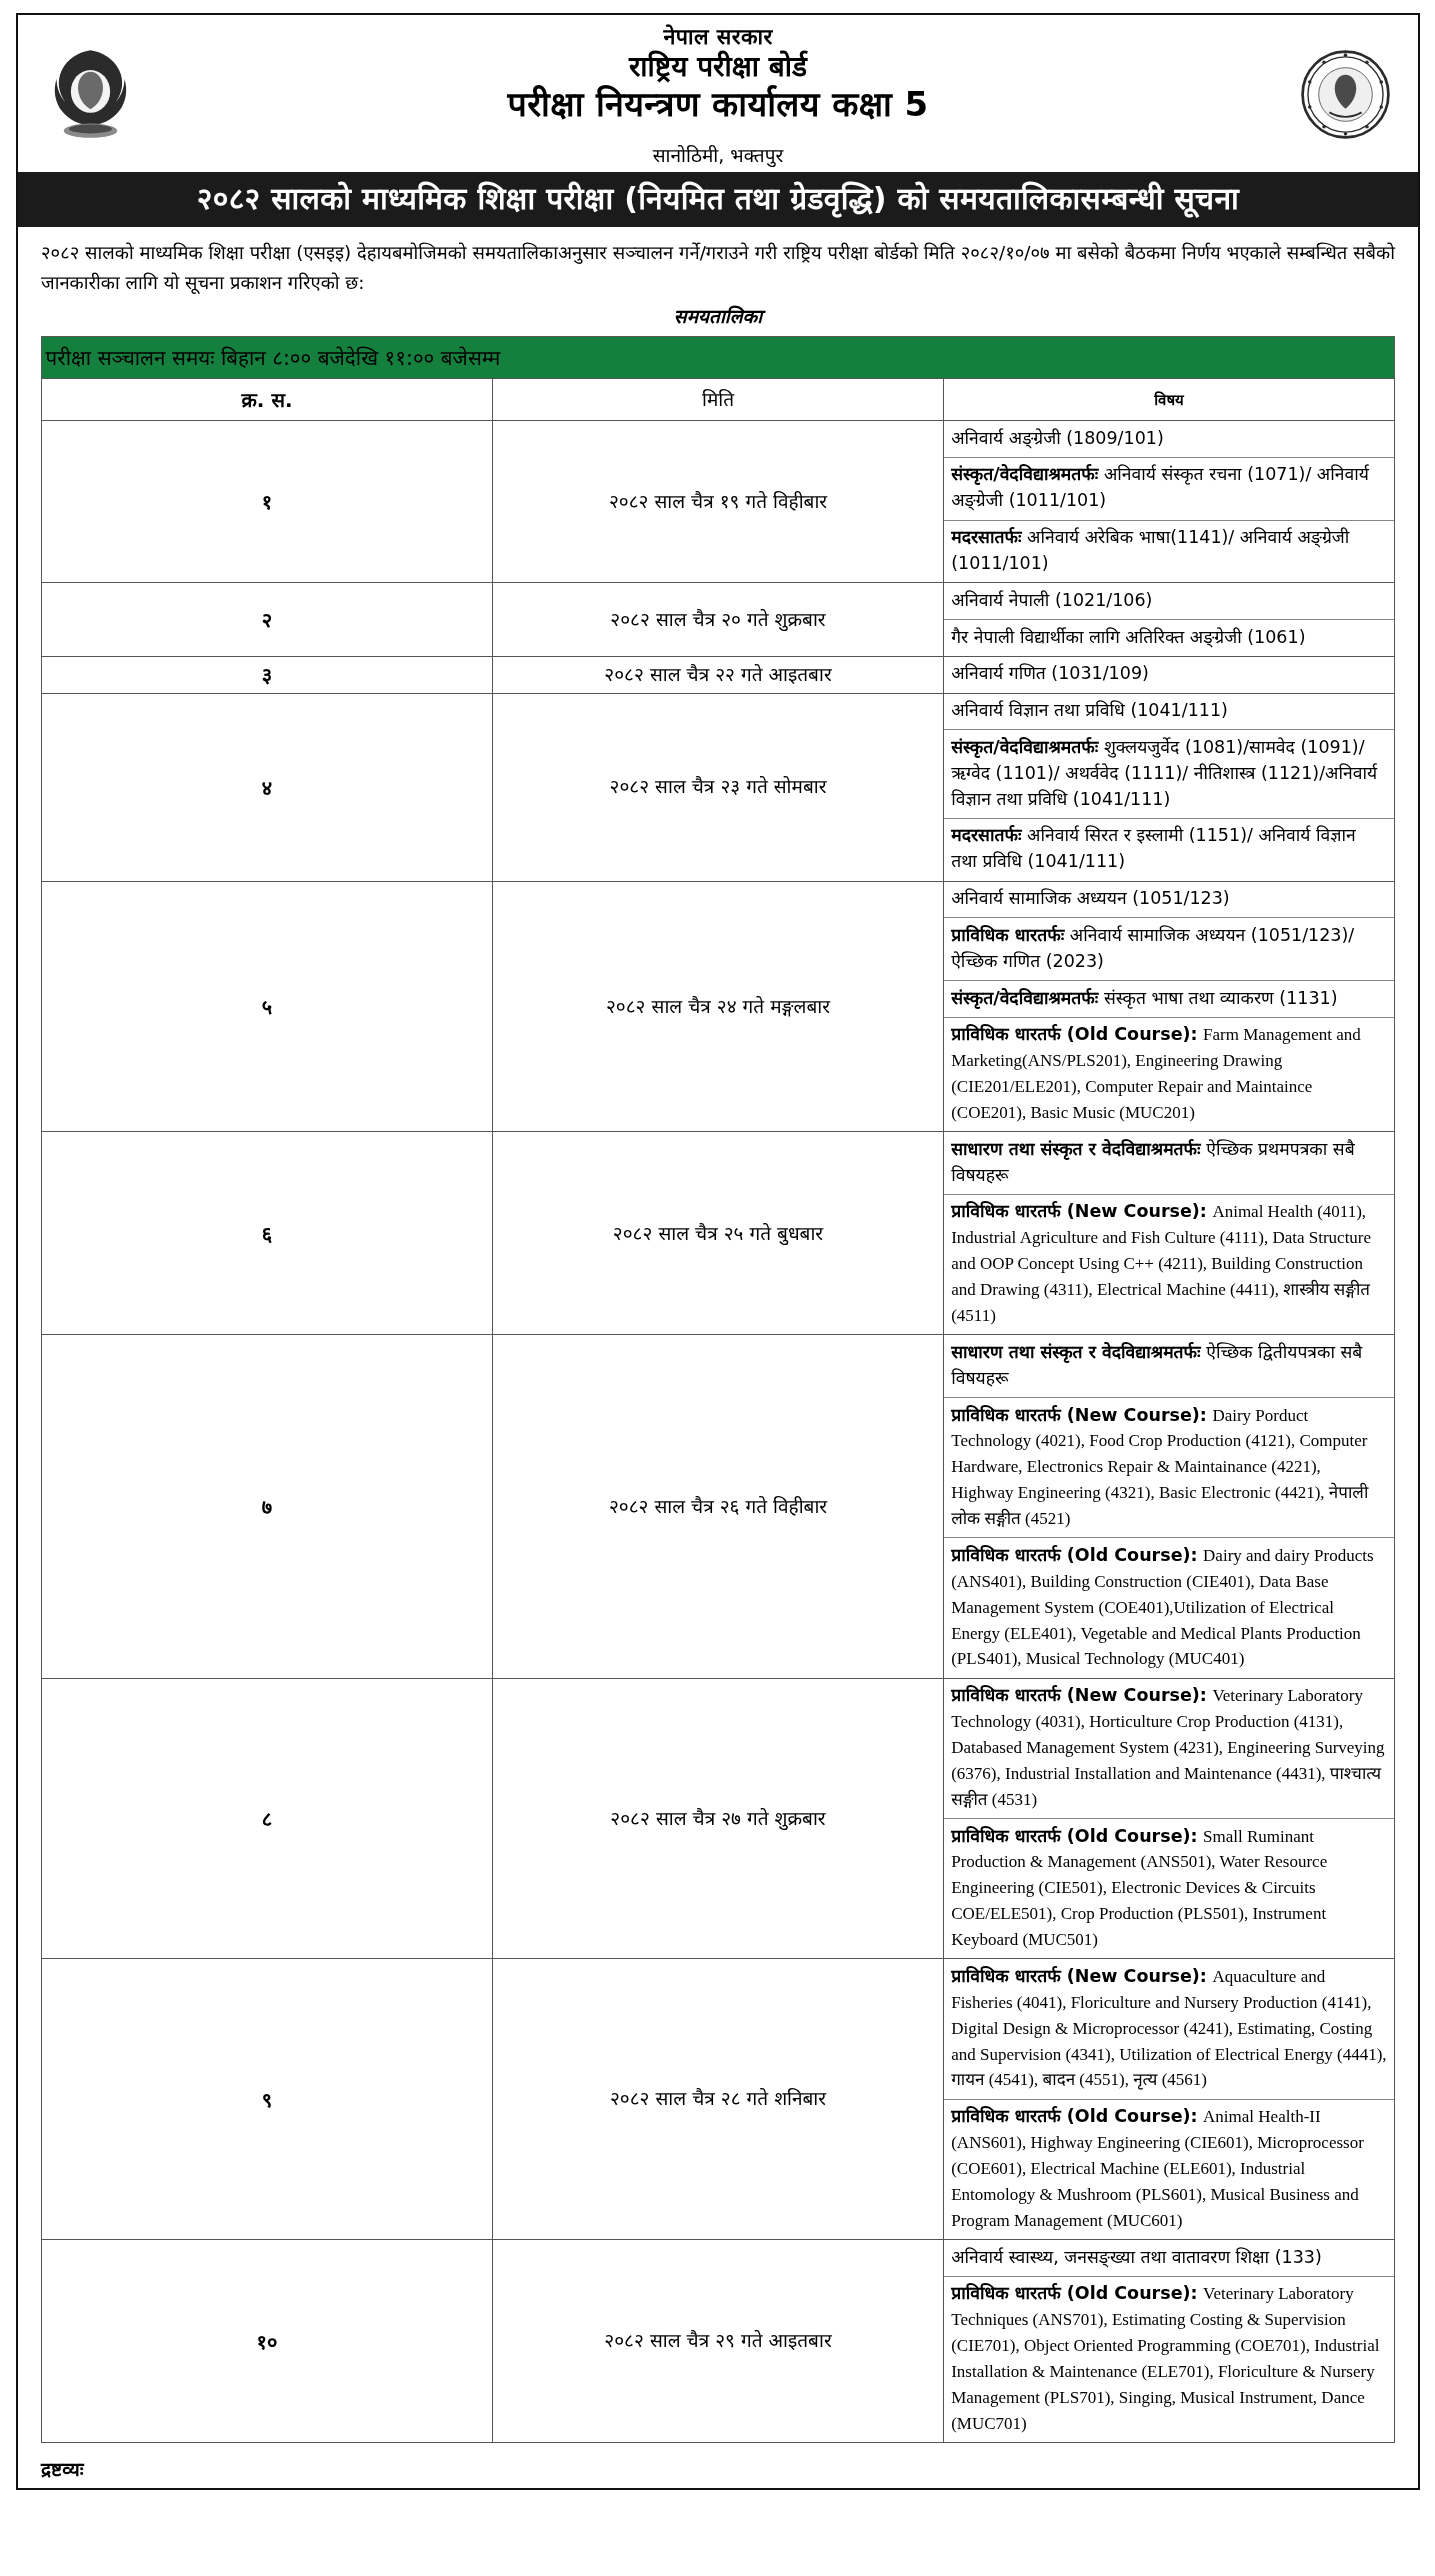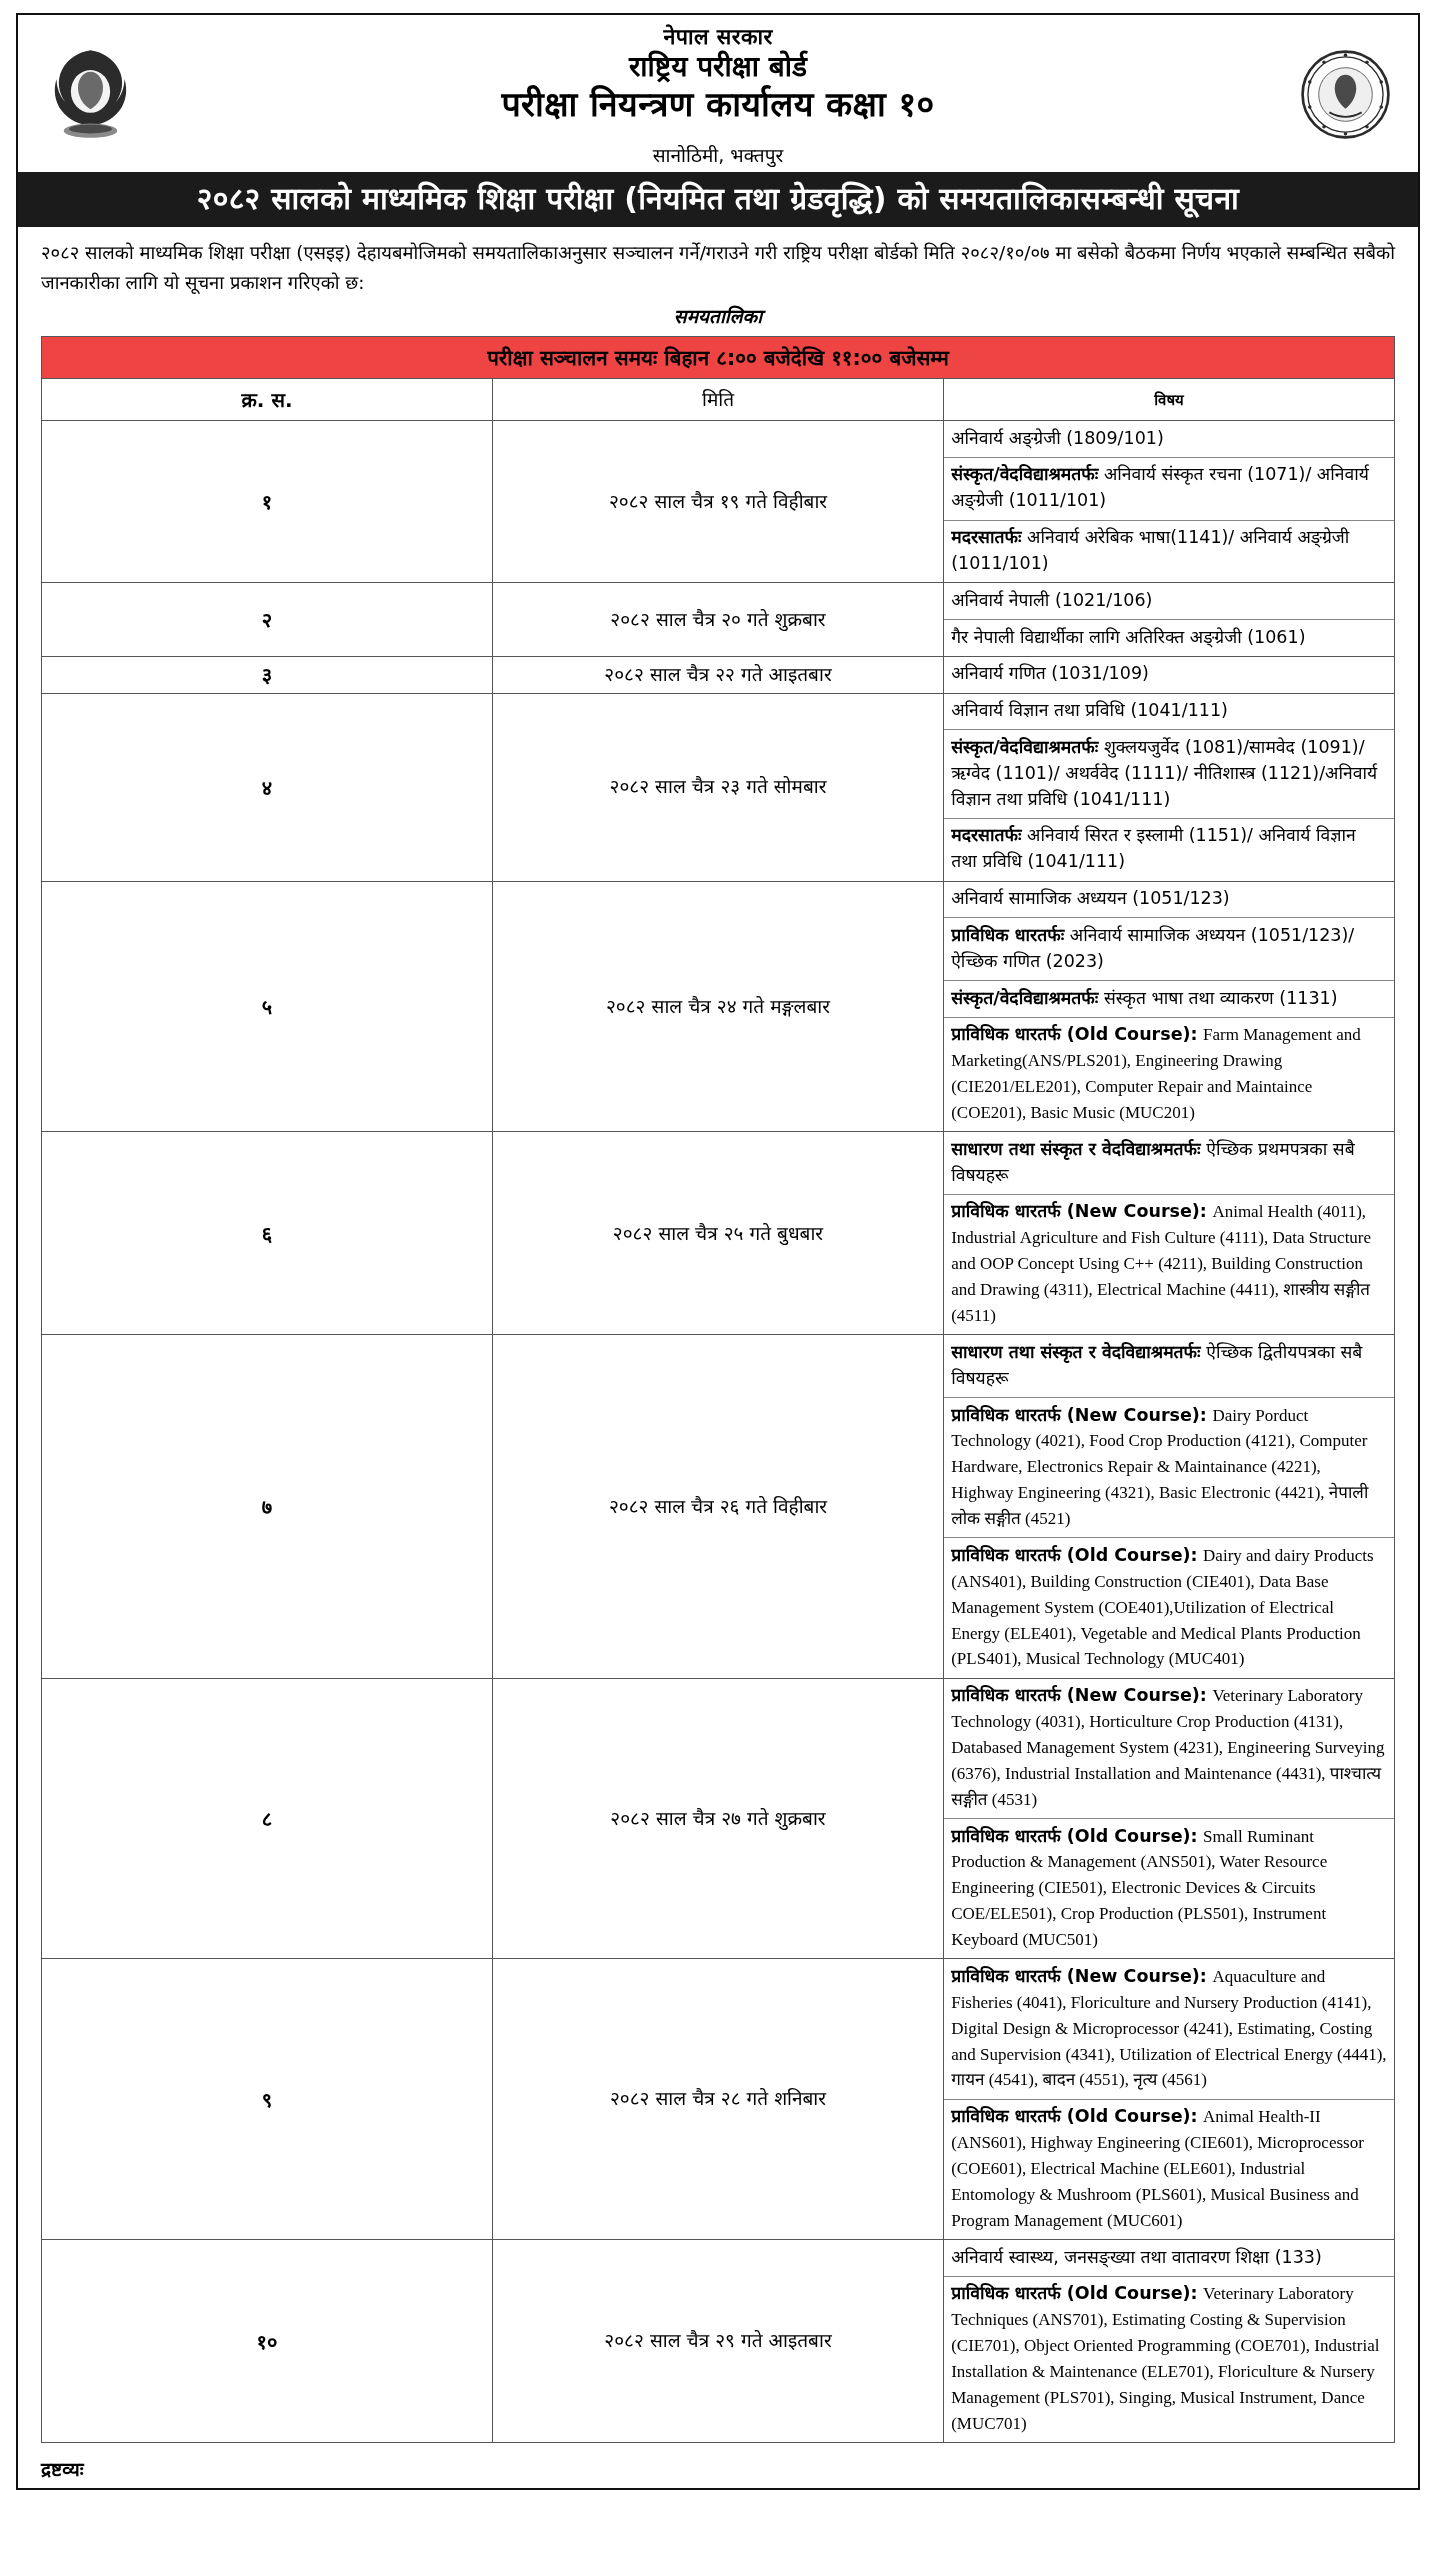--- a/index.html
+++ b/index.html
@@ -98,24 +98,23 @@
   table.sched {
     width: 100%;
     border-collapse: collapse;
     table-layout: fixed;
   }
   table.sched th, table.sched td {
     border: 0.9px solid #555;
     vertical-align: middle;
   }
   .timerow td {
-    background: #ef4444;
-    text-align: center;
+    background: #15803d;
     font-size: 20.6px;
-    font-weight: 700;
+    font-weight: 400;
     padding: 6.3px 3.6px;
     border: 0.9px solid #555;
   }
   .colhead td {
     text-align: center;
     font-weight: 700;
     font-size: 15px;
     padding: 7.2px 3.6px;
     background: #fff;
   }
@@ -175,21 +174,21 @@
           <path d="M52 30 C44 30 38 38 38 48 C38 58 44 68 52 72 C60 68 66 58 66 48 C66 38 60 30 52 30 Z" fill="#6a6a6a"></path>
           <path d="M40 74 C44 80 60 80 64 74 L64 80 C58 86 46 86 40 80 Z"></path>
           <ellipse cx="52" cy="96" rx="30" ry="8" fill="#8a8a8a"></ellipse>
           <ellipse cx="52" cy="94" rx="24" ry="5" fill="#4a4a4a"></ellipse>
         </g>
       </svg>
     </div>
     <div class="letterhead-center">
       <div class="lh-gov">नेपाल सरकार</div>
       <div class="lh-board">राष्ट्रिय परीक्षा बोर्ड</div>
-      <div class="lh-office">परीक्षा नियन्त्रण कार्यालय कक्षा १०</div>
+      <div class="lh-office">परीक्षा नियन्त्रण कार्यालय कक्षा 5</div>
       <div class="lh-addr">सानोठिमी, भक्तपुर</div>
     </div>
     <div class="emblem">
       <svg width="93" height="93" viewBox="0 0 104 104">
         <circle cx="52" cy="52" r="48" fill="none" stroke="#2b2b2b" stroke-width="3"></circle>
         <circle cx="52" cy="52" r="42" fill="none" stroke="#2b2b2b" stroke-width="1.5"></circle>
         <circle cx="52" cy="52" r="30" fill="#efefef" stroke="#555" stroke-width="1"></circle>
         <path d="M52 30 C45 30 40 37 40 45 C40 55 46 63 52 68 C58 63 64 55 64 45 C64 37 59 30 52 30 Z" fill="#4a4a4a"></path>
         <path d="M34 72 Q52 82 70 72" fill="none" stroke="#2b2b2b" stroke-width="2"></path>
         <g fill="#2b2b2b">

